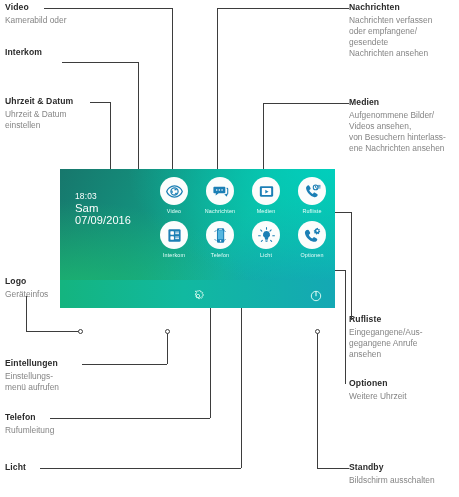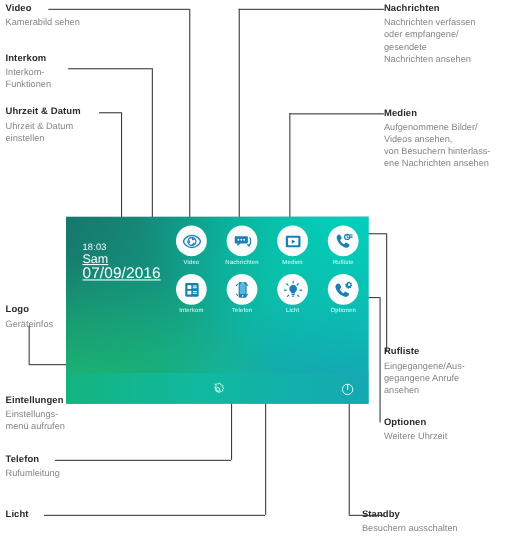--- a/index.html
+++ b/index.html
@@ -28,35 +28,34 @@
   .ln{position:absolute;background:#3d3d3d;}
   .lnh{height:1px;}
   .lnv{width:1px;}
   .dot{
     position:absolute;width:5px;height:5px;border-radius:50%;
     border:1px solid #3d3d3d;background:#ffffff;box-sizing:border-box;
   }
 
   
   .device{
-    position:absolute;left:60px;top:169px;width:275px;height:170px;
+    position:absolute;left:60px;top:169px;width:275px;height:139px;
     background:
       radial-gradient(130% 150% at 100% 0%, rgba(0,208,190,.95) 0%, rgba(0,208,190,0) 58%),
       radial-gradient(120% 130% at 0% 100%, rgba(30,190,110,.92) 0%, rgba(30,190,110,0) 60%),
       radial-gradient(120% 130% at 100% 100%, rgba(20,160,185,.85) 0%, rgba(20,160,185,0) 62%),
       linear-gradient(118deg,#17776c 0%,#13937f 32%,#11b69b 62%,#10b8ab 100%);
     overflow:hidden;
-    margin-top:28px;
   }
   .clock{
     position:absolute;left:15px;top:22px;color:#ffffff;
   }
   .clock .t1{font-size:8.4px;line-height:10px;letter-spacing:.2px;}
-  .clock .t2{font-size:11.4px;line-height:13px;margin-top:.5px;text-decoration:underline;}
-  .clock .t3{font-size:14px;line-height:11px;margin-top:.5px;letter-spacing:.1px;text-decoration:underline;}
+  .clock .t2{font-size:11.4px;line-height:13px;margin-top:.5px;}
+  .clock .t3{font-size:11px;line-height:11px;margin-top:.5px;letter-spacing:.1px;}
 
   .grid{position:absolute;left:91px;top:8px;width:184px;}
   .row{display:flex;}
   .row.r2{margin-top:7px;}
   .cell{width:46px;display:flex;flex-direction:column;align-items:center;}
   .bub{
     width:28px;height:28px;border-radius:50%;
     background:#fbfdfc;
     display:flex;align-items:center;justify-content:center;
   }
@@ -83,27 +82,25 @@
   .barIcon.gear{left:calc(50% - 6px);}
   .barIcon.pwr{right:13px;}
 </style>
 </head>
 <body>
 
 <div class="stage">
 
   <div class="callout left" style="left:5px;top:2px;">
     <p class="ttl">Video</p>
-    <p class="desc" style="white-space:pre-line">Kamerabild sehen</p>
+    <p class="desc" style="white-space:pre-line">Kamerabild oder</p>
   </div>
 
   <div class="callout left" style="left:5px;top:47px;">
     <p class="ttl">Interkom</p>
-    <p class="desc" style="white-space:pre-line">Interkom-
-Funktionen</p>
   </div>
 
   <div class="callout left" style="left:5px;top:96px;">
     <p class="ttl">Uhrzeit &amp; Datum</p>
     <p class="desc" style="white-space:pre-line">Uhrzeit &amp; Datum
 einstellen</p>
   </div>
 
   <div class="callout left" style="left:5px;top:276px;">
     <p class="ttl">Logo</p>
@@ -146,23 +143,23 @@
     <p class="desc" style="white-space:pre-line">Eingegangene/Aus-
 gegangene Anrufe
 ansehen</p>
   </div>
 
   <div class="callout right" style="left:349px;top:378px;">
     <p class="ttl">Optionen</p>
     <p class="desc" style="white-space:pre-line">Weitere Uhrzeit</p>
   </div>
 
-  <div class="callout right" style="left:329px;top:462px;">
+  <div class="callout right" style="left:349px;top:462px;">
     <p class="ttl">Standby</p>
-    <p class="desc" style="white-space:pre-line">Besuchern ausschalten</p>
+    <p class="desc" style="white-space:pre-line">Bildschirm ausschalten</p>
   </div>
 
   <div class="ln lnh" style="left:44px;top:8px;width:128px;"></div>
   <div class="ln lnv" style="left:172px;top:8px;height:200px;"></div>
 
   <div class="ln lnh" style="left:62px;top:62px;width:76px;"></div>
   <div class="ln lnv" style="left:138px;top:62px;height:204px;"></div>
   <div class="ln lnh" style="left:138px;top:266px;width:20px;"></div>
 
   <div class="ln lnh" style="left:90px;top:102px;width:20px;"></div>

